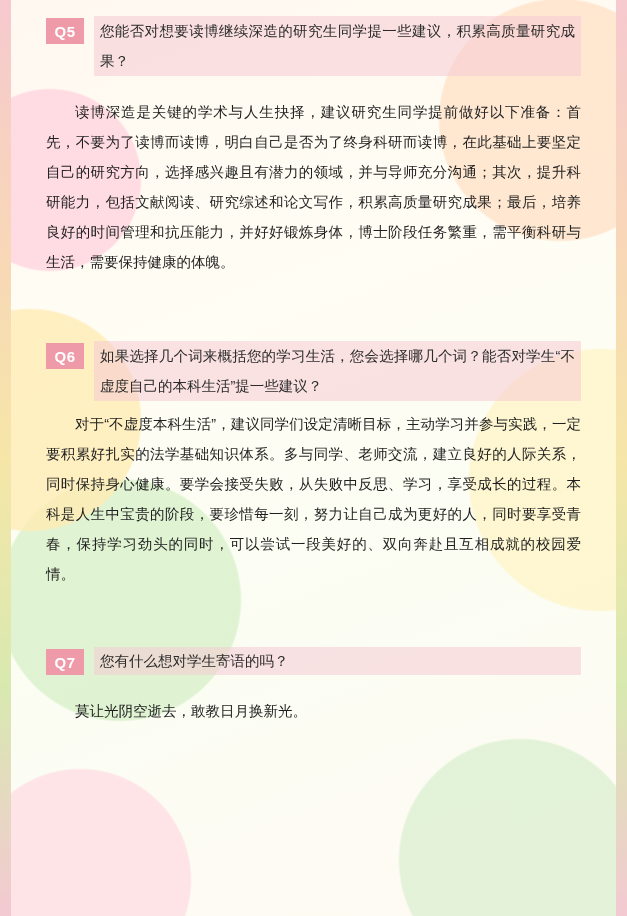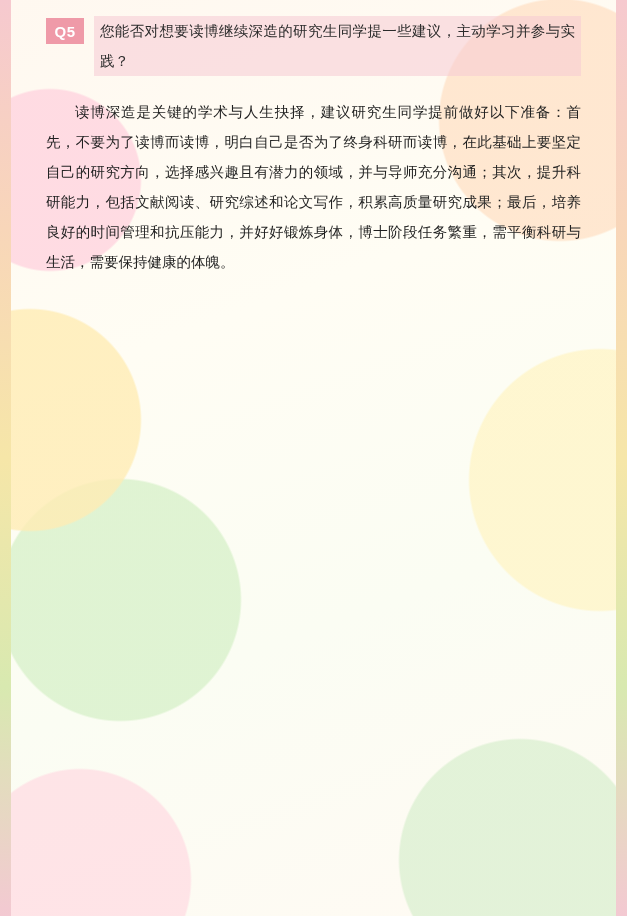--- a/index.html
+++ b/index.html
@@ -99,27 +99,39 @@
 <body>
 
 <div class="page">
   <div class="content">
 
     <div class="spacer-top"></div>
 
     <div class="qa-block">
       <div class="q-row">
         <div class="q-badge">Q5</div>
-        <div class="q-text">您能否对想要读博继续深造的研究生同学提一些建议，主动学习并参与实践？</div>
+        <div class="q-text">您能否对想要读博继续深造的研究生同学提一些建议，积累高质量研究成果？</div>
       </div>
       <p class="a-text">读博深造是关键的学术与人生抉择，建议研究生同学提前做好以下准备：首先，不要为了读博而读博，明白自己是否为了终身科研而读博，在此基础上要坚定自己的研究方向，选择感兴趣且有潜力的领域，并与导师充分沟通；其次，提升科研能力，包括文献阅读、研究综述和论文写作，积累高质量研究成果；最后，培养良好的时间管理和抗压能力，并好好锻炼身体，博士阶段任务繁重，需平衡科研与生活，需要保持健康的体魄。</p>
     </div>
 
     <div class="spacer-a5"></div>
 
     <div class="qa-block">
+      <div class="q-row">
+        <div class="q-badge">Q6</div>
+        <div class="q-text">如果选择几个词来概括您的学习生活，您会选择哪几个词？能否对学生“不虚度自己的本科生活”提一些建议？</div>
+      </div>
+      <p class="a-text" style="margin-top:0;">对于“不虚度本科生活”，建议同学们设定清晰目标，主动学习并参与实践，一定要积累好扎实的法学基础知识体系。多与同学、老师交流，建立良好的人际关系，同时保持身心健康。要学会接受失败，从失败中反思、学习，享受成长的过程。本科是人生中宝贵的阶段，要珍惜每一刻，努力让自己成为更好的人，同时要享受青春，保持学习劲头的同时，可以尝试一段美好的、双向奔赴且互相成就的校园爱情。</p>
     </div>
 
     <div class="spacer-a6"></div>
 
+    <div class="qa-block">
+      <div class="q-row q7-row">
+        <div class="q-badge">Q7</div>
+        <div class="q-text">您有什么想对学生寄语的吗？</div>
+      </div>
+      <p class="a-text">莫让光阴空逝去，敢教日月换新光。</p>
+    </div>
 
   </div>
 </div>
 
 </body></html>

